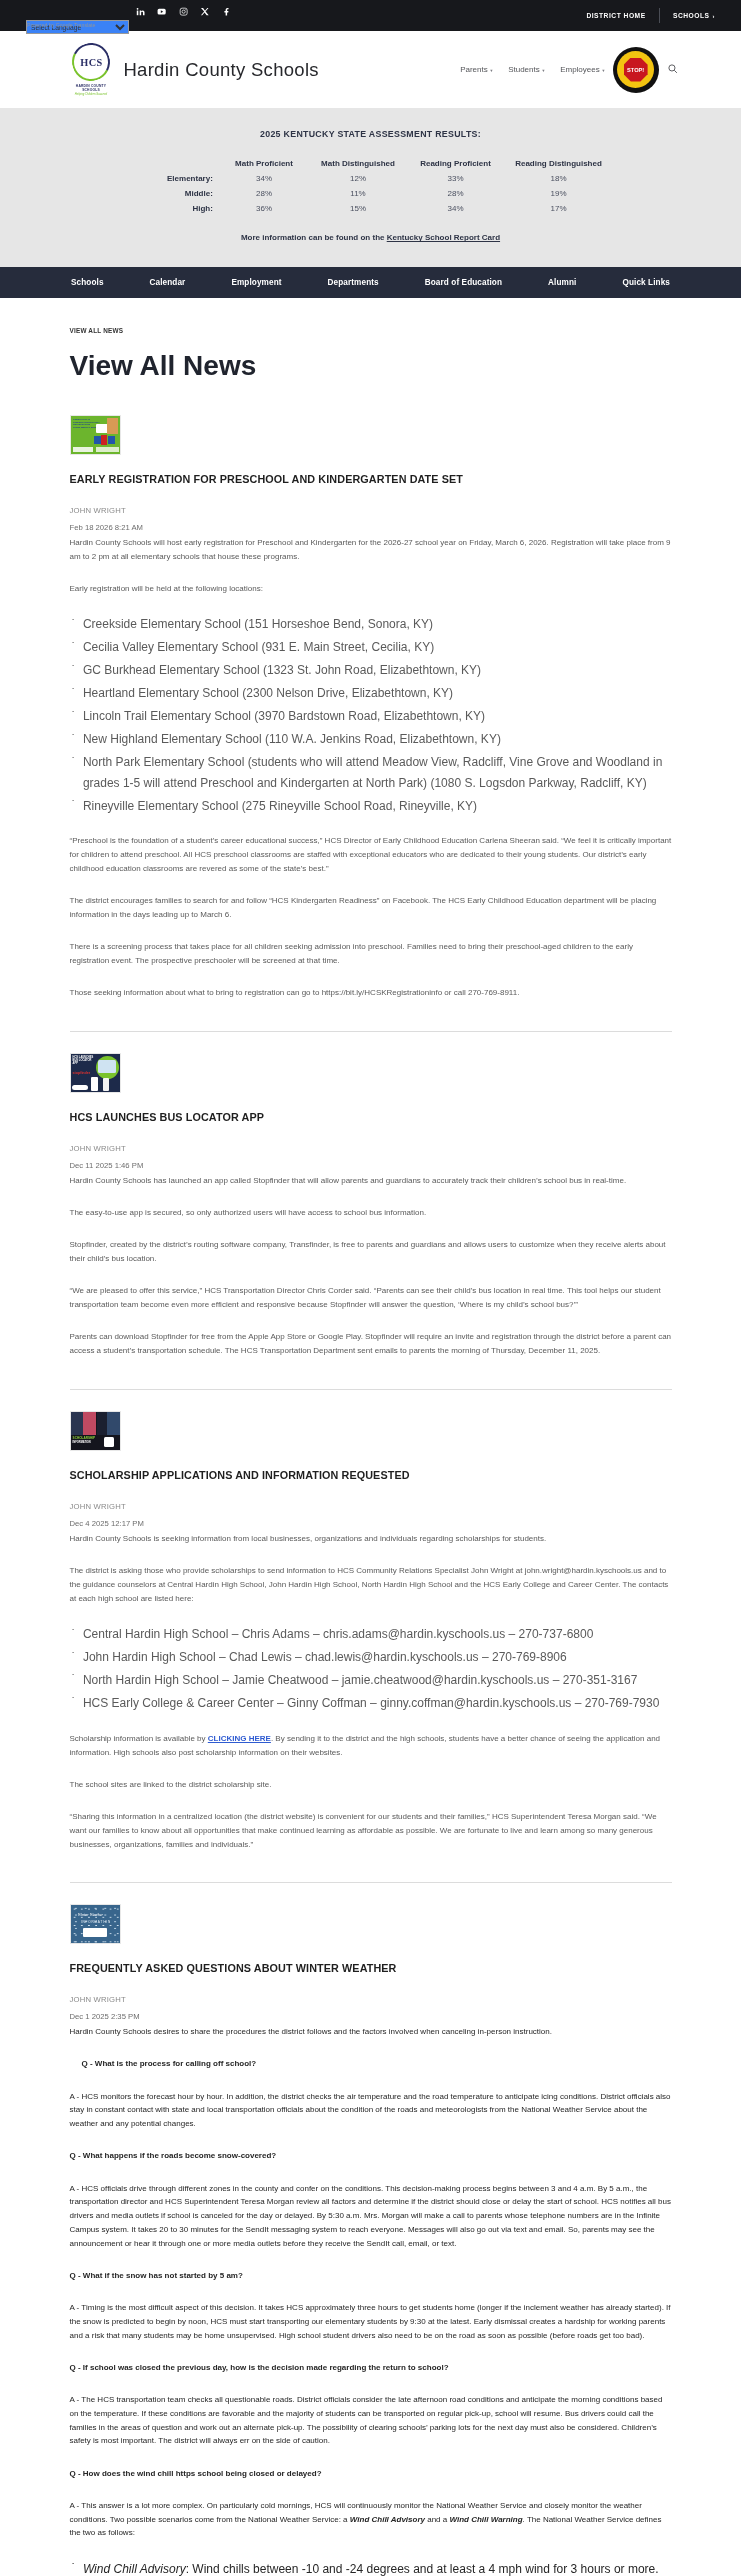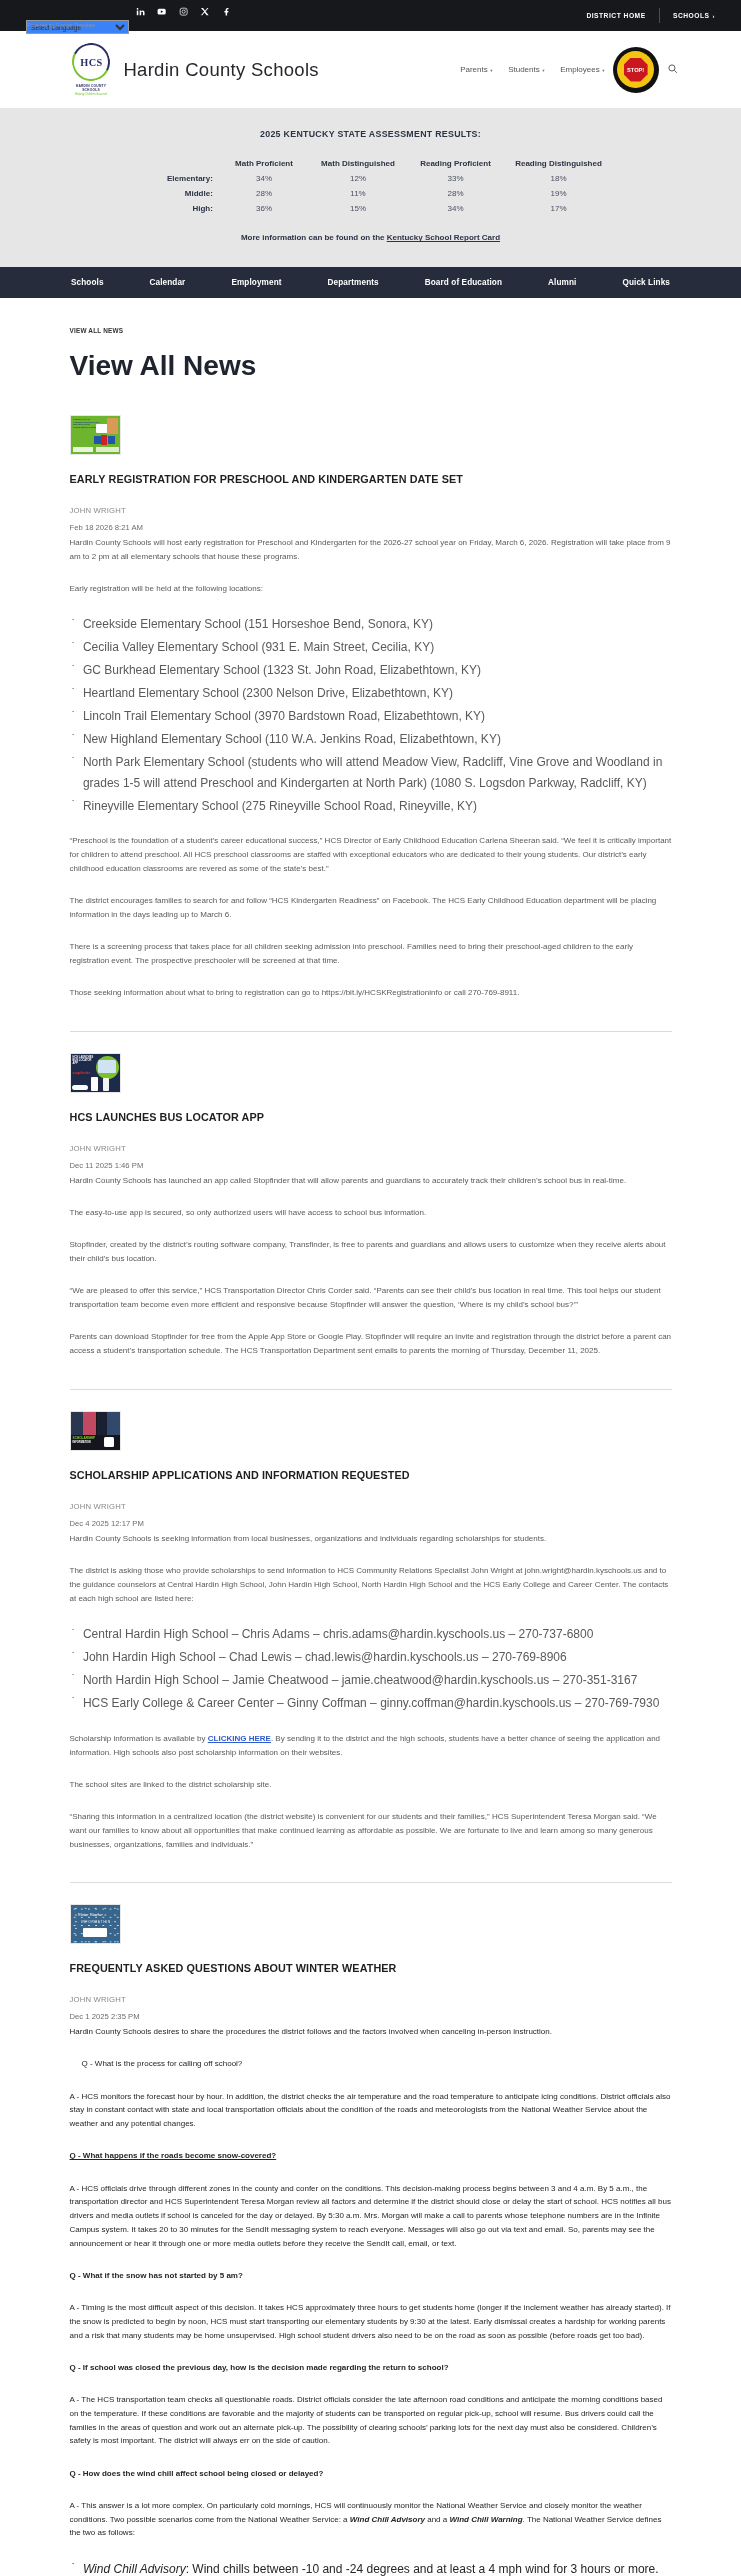--- a/index.html
+++ b/index.html
@@ -285,29 +285,29 @@
       <div class="article">
         <div class="article-thumb t-winter">
           <div class="th tt" style="left:7.2px;top:7.2px">Winter Weather</div>
           <div class="th tt2" style="left:10.3px;top:15.5px">INFORMATION</div>
           <div class="th" style="left:12.4px;top:23px;width:24px;height:9.3px;background:#fff;border-radius:1px"></div>
         </div>
         <h2 class="article-title">FREQUENTLY ASKED QUESTIONS ABOUT WINTER WEATHER</h2>
         <div class="byline">JOHN WRIGHT</div>
         <div class="adate">Dec 1 2025 2:35 PM</div>
         <p class="dark first"><span>Hardin County Schools desires to share the procedures the district follows and the factors involved when canceling in-person instruction.</span></p>
-        <p class="dark"><span style="font-weight: normal; padding-left: 12px;">Q - What is the process for calling off school?</span></p>
+        <p class="dark"><span style="font-weight: bold; padding-left: 12px;">Q - What is the process for calling off school?</span></p>
         <p class="dark"><span>A - HCS monitors the forecast hour by hour.  In addition, the district checks the air temperature and the road temperature to anticipate icing conditions.  District officials also stay in constant contact with state and local transportation officials about the condition of the roads and meteorologists from the National Weather Service about the weather and any potential changes.</span></p>
-        <p class="dark"><span style="font-weight: bold; text-decoration: underline;">Q - What happens if the roads become snow-covered?</span></p>
+        <p class="dark"><span style="font-weight: bold;">Q - What happens if the roads become snow-covered?</span></p>
         <p class="dark"><span>A - HCS officials drive through different zones in the county and confer on the conditions.  This decision-making process begins between 3 and 4 a.m.  By 5 a.m., the transportation director and HCS Superintendent Teresa Morgan review all factors and determine if the district should close or delay the start of school.  HCS notifies all bus drivers and media outlets if school is canceled for the day or delayed.  By 5:30 a.m. Mrs. Morgan will make a call to parents whose telephone numbers are in the Infinite Campus system.  It takes 20 to 30 minutes for the SendIt messaging system to reach everyone.  Messages will also go out via text and email.  So, parents may see the announcement or hear it through one or more media outlets before they receive the SendIt call, email, or text.</span></p>
         <p class="dark"><span style="font-weight: bold;">Q - What if the snow has not started by 5 am?</span></p>
         <p class="dark"><span>A - Timing is the most difficult aspect of this decision.  It takes HCS approximately three hours to get students home (longer if the inclement weather has already started).  If the snow is predicted to begin by noon, HCS must start transporting our elementary students by 9:30 at the latest.  Early dismissal creates a hardship for working parents and a risk that many students may be home unsupervised.  High school student drivers also need to be on the road as soon as possible (before roads get too bad).</span></p>
         <p class="dark"><span style="font-weight: bold;">Q - If school was closed the previous day, how is the decision made regarding the return to school?</span></p>
         <p class="dark"><span>A - The HCS transportation team checks all questionable roads.  District officials consider the late afternoon road conditions and anticipate the morning conditions based on the temperature.  If these conditions are favorable and the majority of students can be transported on regular pick-up, school will resume.  Bus drivers could call the families in the areas of question and work out an alternate pick-up.  The possibility of clearing schools’ parking lots for the next day must also be considered.  Children’s safety is most important.  The district will always err on the side of caution.</span></p>
-        <p class="dark"><span style="font-weight: bold;">Q - How does the wind chill affect school being closed or delayed?</span></p>
+        <p class="dark"><span style="font-weight: bold;">Q - How does the wind chill https school being closed or delayed?</span></p>
         <p class="dark"><span>A - This answer is a lot more complex.  On particularly cold mornings, HCS will continuously monitor the National Weather Service and closely monitor the weather conditions.  Two possible scenarios come from the National Weather Service:  a </span><span style="font-weight: bold; font-style: italic;">Wind Chill Advisory</span><span> and a </span><span style="font-weight: bold; font-style: italic;">Wind Chill Warning</span><span>.  The National Weather Service defines the two as follows:</span></p>
         <ul class="dark spread">
           <li><span style="font-style: italic;">Wind Chill Advisory</span><span>:  Wind chills between -10 and -24 degrees and at least a 4 mph wind for 3 hours or more.</span></li>
           <li><span style="font-style: italic;">Wind Chill Warning</span><span>:  Wind chills -25 degrees and below with at least a 4 mph wind for 3 hours or more.</span></li>
         </ul>
       </div>
     </div>
 
 </div>
 

